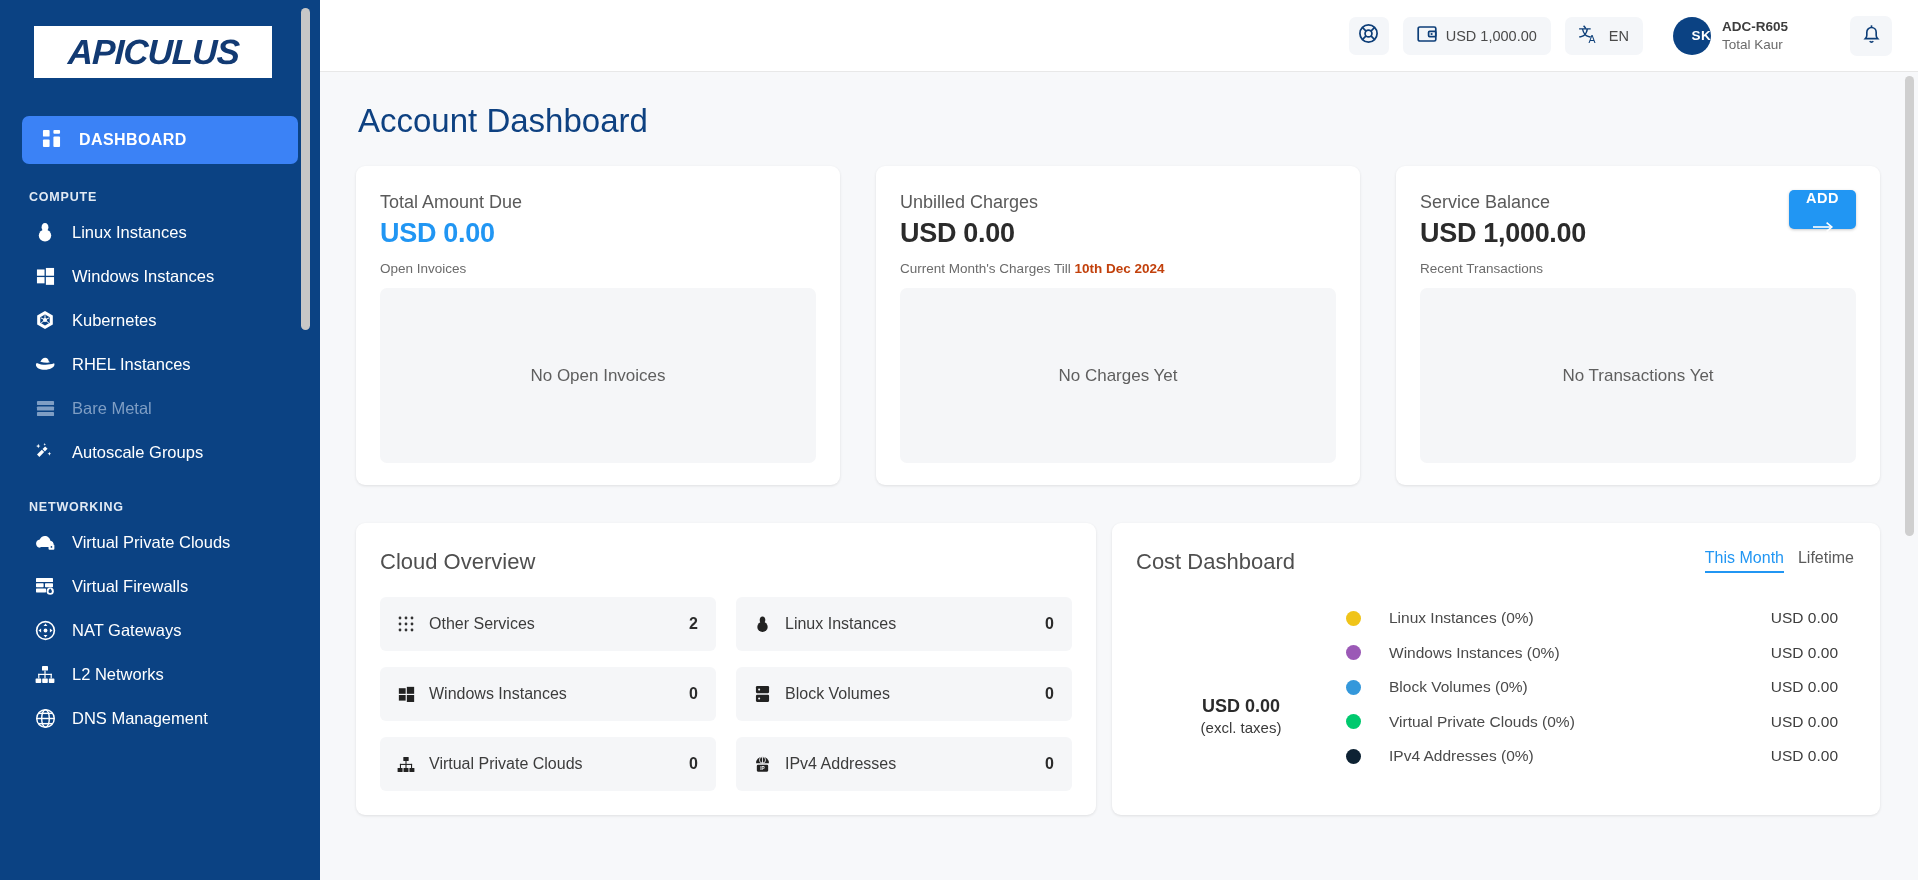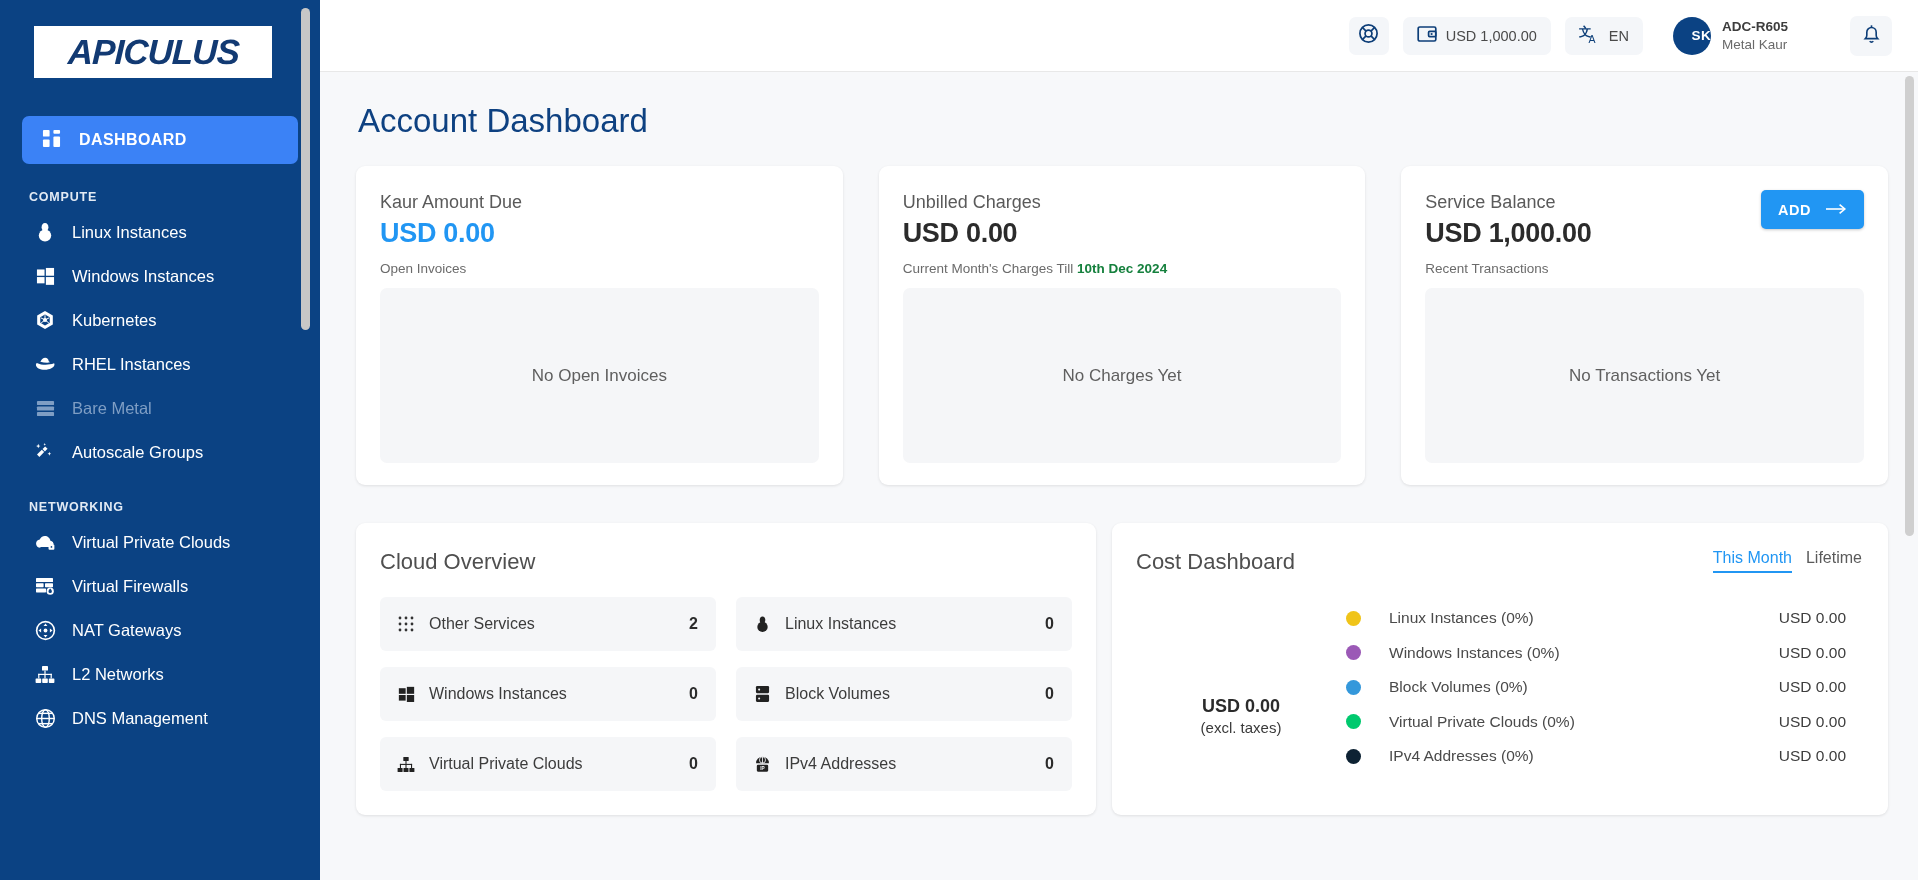--- a/index.html
+++ b/index.html
@@ -106,53 +106,54 @@
   .user-txt { line-height: 1.3; }
   .user-id { font-size: 13.5px; font-weight: bold; color: #3d3d3d; }
   .user-name { font-size: 13.5px; color: #6a6a6a; }
   .bell-btn {
     background: #f4f6f9; border-radius: 7px;
     width: 42px; height: 40px;
     display: flex; align-items: center; justify-content: center;
     margin-left: 48px; cursor: pointer;
   }
 
-  .content { padding: 30px 30px 0 36px; height: 808px; overflow: hidden; position: relative; }
+  .content { padding: 30px 38px 0 36px; height: 808px; overflow: hidden; position: relative; }
   .page-title {
     color: #0e4181; font-size: 33px; font-weight: normal;
     padding-left: 2px; margin-bottom: 26px;
   }
 
   .cards-row { display: flex; gap: 36px; }
   .card {
     background: #ffffff; border-radius: 9px;
     box-shadow: 0 1px 3px rgba(0,0,0,0.10);
     flex: 1 1 0; padding: 26px 24px 22px 24px;
     position: relative;
   }
   .card-title { font-size: 18px; color: #5a5a5a; font-weight: normal; }
   .card-amount { font-size: 27px; font-weight: bold; color: #2b2b2b; margin-top: 5px; letter-spacing: -0.3px; }
   .card-amount.accent { color: #2196f3; }
   .card-sub { font-size: 13.5px; color: #6b6b6b; margin-top: 12px; }
-  .card-sub b { color: #15803d; }
+  .card-sub b { color: #c2410c; }
   .empty-box {
     margin-top: 12px; height: 175px;
     background: #f5f6f8; border-radius: 7px;
     display: flex; align-items: center; justify-content: center;
     color: #5f5f5f; font-size: 17px;
   }
   .add-btn {
     position: absolute; right: 24px; top: 24px;
     background: #2196f3; color: #fff;
     border: none; border-radius: 5px;
     height: 39px; padding: 0 17px;
     font-size: 14.5px; font-weight: bold; letter-spacing: 0.5px;
     display: flex; align-items: center; gap: 14px;
     cursor: pointer; font-family: "Liberation Sans", sans-serif;
     box-shadow: 0 1px 3px rgba(0,0,0,0.22);
+    flex-direction: column;
   }
 
   .lower-row { display: flex; gap: 16px; margin-top: 38px; }
   .panel {
     background: #ffffff; border-radius: 9px;
     box-shadow: 0 1px 3px rgba(0,0,0,0.10);
     padding: 26px 24px 24px 24px;
     position: relative;
   }
   .panel.cloud { flex: 0 0 740px; }
@@ -417,21 +418,21 @@
         </span>
         <span>EN</span>
       </div>
 
       <div class="user-block">
         <div class="avatar">
           <span>SK</span>
         </div>
         <div class="user-txt">
           <div class="user-id">ADC-R605</div>
-          <div class="user-name">Metal Kaur</div>
+          <div class="user-name">Total Kaur</div>
         </div>
       </div>
 
       <div class="bell-btn">
         <span>
           <svg width="21" height="22" viewBox="0 0 22 23" fill="none" stroke="#0d3e78" stroke-width="1.7">
             <path d="M4.6 16.4c1-1 1.5-2.2 1.5-3.6V9.6c0-2.7 2.2-4.9 4.9-4.9s4.9 2.2 4.9 4.9v3.2c0 1.4.5 2.6 1.5 3.6H4.6z"></path>
             <line x1="11" y1="2.4" x2="11" y2="4.6"></line>
             <path d="M9.2 19c.4.6 1 1 1.8 1s1.4-.4 1.8-1"></path>
           </svg>
@@ -439,21 +440,21 @@
       </div>
     </header>
 
     <div class="content">
 
       <h1 class="page-title">Account Dashboard</h1>
 
       <div class="cards-row">
 
         <section class="card">
-          <div class="card-title">Kaur Amount Due</div>
+          <div class="card-title">Total Amount Due</div>
           <div class="card-amount accent">USD 0.00</div>
           <div class="card-sub">
             <span>Open Invoices</span>
           </div>
           <div class="empty-box">
             <span>No Open Invoices</span>
           </div>
         </section>
 
         <section class="card">

